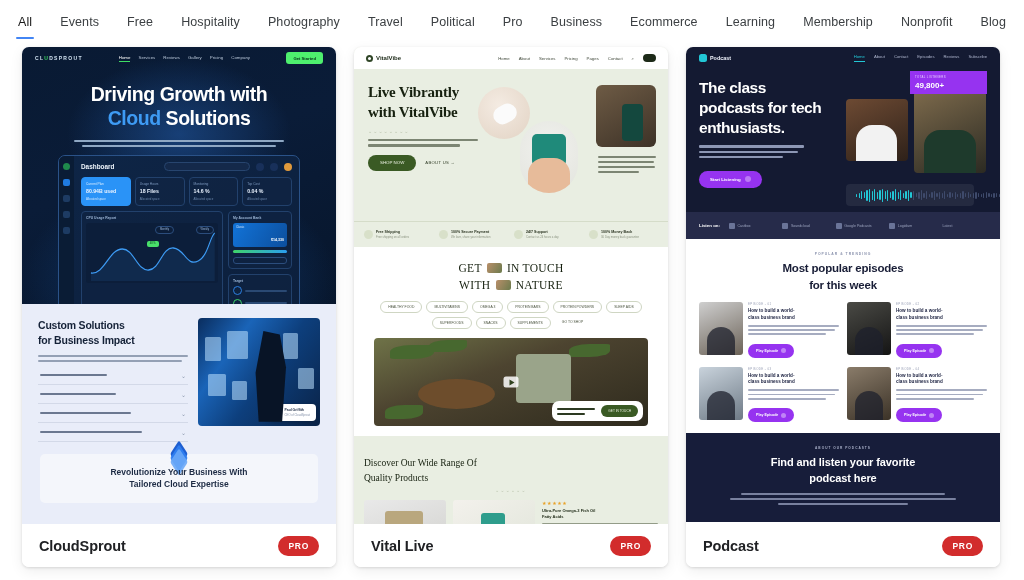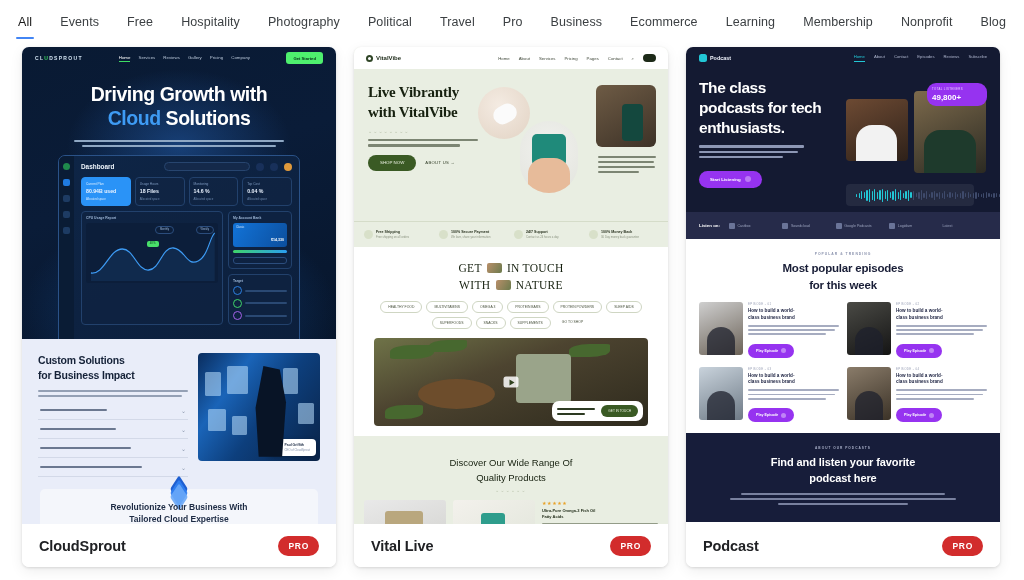--- a/index.html
+++ b/index.html
@@ -79,21 +79,21 @@
     font-size: 8.5px; font-weight: bold; letter-spacing: .7px;
     padding: 5px 10px; border-radius: 11px;
   }
 
   
   .ln { background: currentColor; border-radius: 1px; display:block; }
 
   
   .cs-wrap { position:absolute; inset:0; background:#e9edf9; }
   .cs-hero {
-    height: 292px;
+    height: 257px;
     background:
       radial-gradient(ellipse 160px 110px at 50% 34%, rgba(34,92,170,.55), transparent 70%),
       radial-gradient(ellipse 220px 150px at 50% 92%, rgba(24,88,168,.55), transparent 72%),
       linear-gradient(160deg,#091a33 0%,#0a1c38 45%,#07162c 100%);
     position: relative; overflow:hidden;
   }
   .cs-nav { height:22px; display:flex; align-items:center; padding:0 13px; }
   .cs-logo { font-size:5px; font-weight:bold; letter-spacing:1.3px; color:#cfe0ef; }
   .cs-logo i { color:#3ddc63; font-style:normal; }
   .cs-menu { display:flex; gap:8px; margin-left:36px; }
@@ -245,21 +245,21 @@
   .play { position:absolute; left:50%; top:50%; transform:translate(-50%,-50%);
           width:15px;height:11px;border-radius:2.5px; background:rgba(255,255,255,.85);
           display:flex;align-items:center;justify-content:center;}
   .play::after{content:"";border-left:5px solid #30421f;border-top:3.2px solid transparent;border-bottom:3.2px solid transparent;margin-left:1px;}
   .vv-callout{ position:absolute; right:5px; bottom:5px; background:#fff; border-radius:7px;
                display:flex; align-items:center; gap:6px; padding:4px 5px; }
   .vv-callout .tx{ width:38px; color:#2d3a22;}
   .vv-callout .tx .ln{ height:2.4px; margin:2.4px 0;}
   .vv-cbtn{ background:#3a5a24; color:#e8efdc; font-size:3.2px; padding:4px 7px; border-radius:9px;}
   .vv-prod { background:#e9eee2; padding:11px 10px 0; margin-top:9px;}
-  .vv-h3 { font-family:Liberation Sans, sans-serif; text-align:center; font-size:9.5px; color:#16200f; line-height:1.5;}
+  .vv-h3 { font-family:Liberation Serif, serif; text-align:left; font-size:9.5px; color:#16200f; line-height:1.5;}
   .vv-dots2{ text-align:center; color:#b7c0a8; font-size:4.6px; letter-spacing:1.4px; margin-top:3px;}
   .prodrow{ display:flex; gap:7px; margin-top:7px;}
   .prodimg{ width:82px; height:62px; border-radius:3px; background:linear-gradient(160deg,#e9e9e9,#cfcfcb); position:relative; overflow:hidden;}
   .prodimg.b{ background:linear-gradient(150deg,#f3f1ec,#dfe4d8); }
   .prodimg .bag{ position:absolute; left:26%; top:18%; width:46%; height:70%; background:#b9a77e; border-radius:3px;}
   .prodimg .btl{ position:absolute; left:34%; top:22%; width:30%; height:58%; background:#2e9d8c; border-radius:3px;}
   .prodinfo{ flex:1; }
   .stars{ color:#e8a32b; font-size:5px; letter-spacing:.6px;}
   .prodinfo .t{ font-size:4px; font-weight:bold; color:#1e2a16; line-height:1.5; margin-top:2px;}
   .prodinfo .d{ color:#939c88; margin-top:3px;}
@@ -279,21 +279,21 @@
   .pc-p .ln{ height:2.2px; margin:3.2px 0;}
   .pc-btn{ margin-top:9px; display:inline-flex; align-items:center; gap:4px;
            background:#9633f0; color:#fff; font-size:4.4px; font-weight:bold; padding:5.5px 11px; border-radius:12px;}
   .pc-btn .o{ width:6px;height:6px;border-radius:50%;background:rgba(255,255,255,.35);}
   .pc-ph1{ position:absolute; left:160px; top:52px; width:62px; height:62px; border-radius:4px; overflow:hidden;
            background:linear-gradient(155deg,#6d4a33,#2e2119);}
   .pc-ph1::after{content:"";position:absolute;left:16%;top:42%;width:66%;height:62%;background:#f2f2f2;border-radius:16px 16px 0 0;}
   .pc-ph2{ position:absolute; left:228px; top:44px; width:72px; height:82px; border-radius:4px; overflow:hidden;
            background:linear-gradient(155deg,#7d6a4c,#2b2a22);}
   .pc-ph2::after{content:"";position:absolute;left:14%;top:48%;width:72%;height:58%;background:#1e3a2c;border-radius:16px 16px 0 0;}
-  .pc-lis{ position:absolute; right:13px; top:36px; width:60px; background:#9633f0; border-radius:9px; padding:4px 5px;}
+  .pc-lis{ position:absolute; right:13px; top:24px; width:77px; background:#9633f0; border-radius:0; padding:4px 5px;}
   .pc-lis .k{ font-size:2.8px; color:#e6cdff; letter-spacing:.4px;}
   .pc-lis .v{ font-size:8px; font-weight:bold; color:#fff; margin-top:2px;}
   .pc-wave{ position:absolute; left:160px; right:26px; bottom:6px; height:22px; border-radius:4px;
             background:rgba(255,255,255,.07); display:flex; align-items:center; padding:0 6px; gap:4px;}
   .pc-wplay{ width:9px;height:9px;border-radius:50%; background:#22c7d6;}
   .bars{ display:flex; align-items:center; gap:1.3px; flex:1; height:13px;}
   .bars i{ display:block; width:1.3px; background:#3e4a6b; border-radius:1px;}
   .bars i.a{ background:#22c7d6; }
   .pc-listen{ height:27px; background:#262b4a; display:flex; align-items:center; padding:0 13px; gap:9px;}
   .pc-listen .lbl{ font-size:4.4px; font-weight:bold; color:#fff;}
@@ -326,22 +326,22 @@
 </style>
 </head>
 <body>
 
 <div class="tabbar" id="tabbar">
     <div class="tab active">All</div>
     <div class="tab">Events</div>
     <div class="tab">Free</div>
     <div class="tab">Hospitality</div>
     <div class="tab">Photography</div>
+    <div class="tab">Travel</div>
     <div class="tab">Political</div>
-    <div class="tab">Travel</div>
     <div class="tab">Pro</div>
     <div class="tab">Business</div>
     <div class="tab">Ecommerce</div>
     <div class="tab">Learning</div>
     <div class="tab">Membership</div>
     <div class="tab">Nonprofit</div>
     <div class="tab">Blog</div>
   </div>
 
 <div class="gallery">

